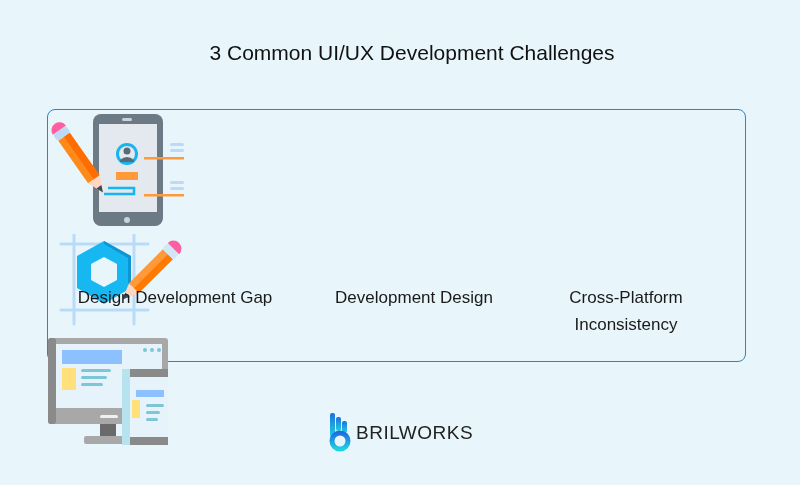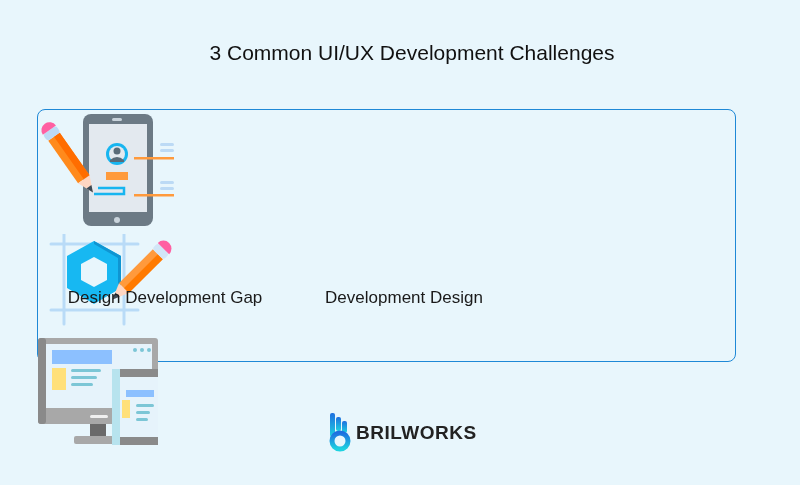--- a/index.html
+++ b/index.html
@@ -8,34 +8,34 @@
     background: #e8f6fc;
     font-family: "Liberation Sans", sans-serif;
     position: relative;
     overflow: hidden;
   }
   .title {
     position: absolute; top: 41px; left: 12px; width: 800px;
     text-align: center; font-size: 21px; color: #111;
   }
   .card {
-    position: absolute; left: 37px; top: 109px;
+    position: absolute; left: 47px; top: 109px;
     width: 699px; height: 253px;
     border: 1.5px solid #1e88d6; border-radius: 8px;
   }
   .label {
     position: absolute; top: 174px; width: 200px;
     font-size: 17px; line-height: 27px; color: #1a1a1a; text-align: center;
   }
   .logo {
     position: absolute; left: 328px; top: 411px; width: 150px; height: 42px;
   }
   .logo-text {
     position: absolute; left: 28px; top: 11px;
-    font-size: 19px; font-weight: bold; color: #222; letter-spacing: 0.5px;
+    font-size: 19px; font-weight: normal; color: #222; letter-spacing: 0.5px;
   }
 </style>
 </head>
 <body>
 
 <div class="title">3 Common UI/UX Development Challenges</div>
 
 <div class="card">
 
   <div>
@@ -110,20 +110,21 @@
       <rect x="74" y="31" width="46" height="76" fill="#8a8a8a"></rect>
       <rect x="74" y="31" width="8" height="76" fill="#b7e3ee"></rect>
       <rect x="82" y="39" width="38" height="60" fill="#e6f3fb"></rect>
       <rect x="82" y="33" width="38" height="6" fill="#8a8a8a"></rect>
       <rect x="88" y="52" width="28" height="7" fill="#8cc0ff"></rect>
       <rect x="84" y="62" width="8" height="18" fill="#ffe07a"></rect>
       <rect x="98" y="66" width="18" height="3" rx="1.5" fill="#7cc6d6"></rect>
       <rect x="98" y="73" width="14" height="3" rx="1.5" fill="#7cc6d6"></rect>
       <rect x="98" y="80" width="12" height="3" rx="1.5" fill="#7cc6d6"></rect>
     </svg>
+    <div class="label" style="left:478px">Cross-Platform Inconsistency</div>
   </div>
 </div>
 
 <div class="logo">
   <svg width="28" height="42" viewBox="0 0 28 42" style="position:absolute;left:0;top:0">
     <defs>
       <linearGradient id="lg" x1="0" y1="0" x2="0" y2="1">
         <stop offset="0" stop-color="#1e6fe0"></stop>
         <stop offset="1" stop-color="#1ed2e0"></stop>
       </linearGradient>

